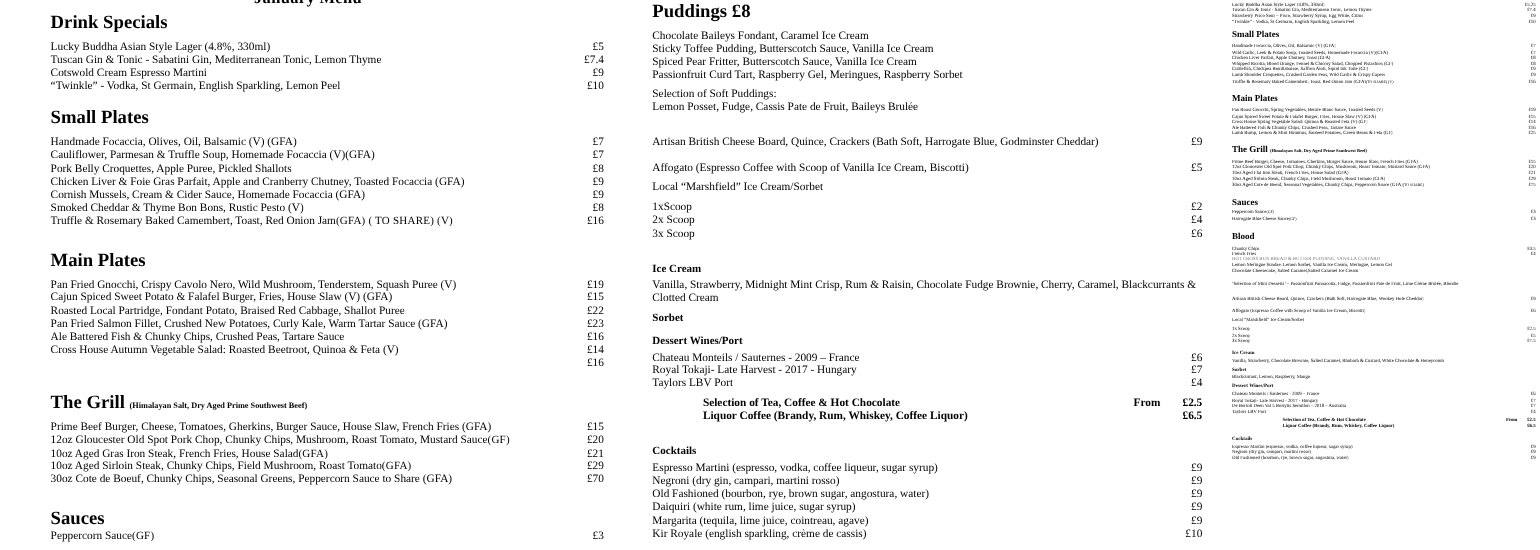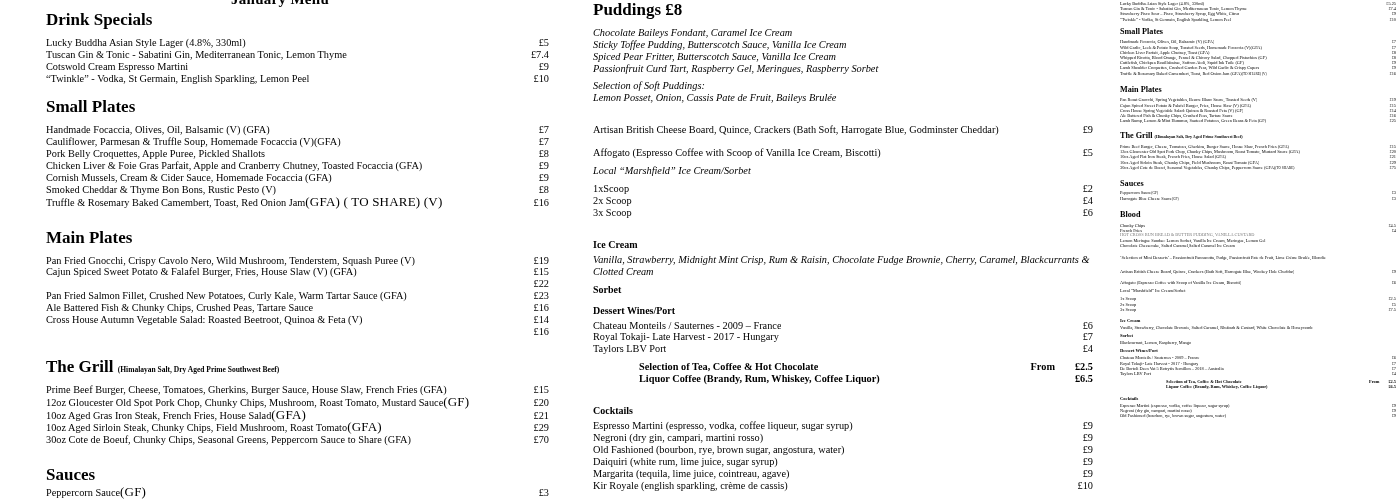--- a/index.html
+++ b/index.html
@@ -27,22 +27,22 @@
   
   .h-sec{font-weight:bold;font-size:17px;margin:0 0 8px 0;line-height:1.05;}
   .h-sec .sub{font-size:7.5px;font-weight:bold;letter-spacing:0;}
   .h-sub{font-weight:bold;font-size:10px;margin:0 0 4px 0;}
 
   .rows{margin:0 0 14px 0;}
   .row{display:flex;align-items:baseline;font-size:10.3px;line-height:11.9px;white-space:nowrap;}
   .row .nm{flex:0 1 auto;overflow:hidden;}
   .row .dots{flex:1 1 auto;}
   .row .pr{flex:0 0 auto;text-align:right;}
-  .row .tag{font-size:13px;letter-spacing:.2px;}
-  .plain{font-size:10.3px;line-height:11.9px;font-style:italic;}
+  .row .tag{font-size:10px;letter-spacing:.2px;}
+  .plain{font-size:10.3px;line-height:11.9px;}
   .plain.wrap{white-space:normal;}
   .gap-s{height:6px;}
   .gap-m{height:11px;}
 
   
   .r-h-sec{font-weight:bold;font-size:8.2px;margin:0 0 3px 0;line-height:1.05;}
   .r-h-sec .sub{font-size:4.1px;font-weight:bold;}
   .r-h-sub{font-weight:bold;font-size:4.6px;margin:0 0 2px 0;}
   .r-rows{margin:0 0 6px 0;}
   .r-row{display:flex;align-items:baseline;font-size:4.35px;line-height:5.2px;white-space:nowrap;}
@@ -143,20 +143,21 @@
             <span class="nm">Pan Fried Gnocchi, Crispy Cavolo Nero, Wild Mushroom, Tenderstem, Squash Puree (V)</span>
             <span class="dots"></span>
             <span class="pr">£19</span>
           </div>
         <div class="row">
             <span class="nm">Cajun Spiced Sweet Potato &amp; Falafel Burger, Fries, House Slaw (V) (GFA)</span>
             <span class="dots"></span>
             <span class="pr">£15</span>
           </div>
         <div class="row">
+            <span class="nm">Roasted Local Partridge, Fondant Potato, Braised Red Cabbage, Shallot Puree</span>
             <span class="dots"></span>
             <span class="pr">£22</span>
           </div>
         <div class="row">
             <span class="nm">Pan Fried Salmon Fillet, Crushed New Potatoes, Curly Kale, Warm Tartar Sauce (GFA)</span>
             <span class="dots"></span>
             <span class="pr">£23</span>
           </div>
         <div class="row">
             <span class="nm">Ale Battered Fish &amp; Chunky Chips, Crushed Peas, Tartare Sauce</span>
@@ -231,21 +232,21 @@
     <div class="inner-m">
 
       <div class="h-sec">Puddings £8</div>
       <div class="rows">
         <div class="plain">Chocolate Baileys Fondant, Caramel Ice Cream</div>
         <div class="plain">Sticky Toffee Pudding, Butterscotch Sauce, Vanilla Ice Cream</div>
         <div class="plain">Spiced Pear Fritter, Butterscotch Sauce, Vanilla Ice Cream</div>
         <div class="plain">Passionfruit Curd Tart, Raspberry Gel, Meringues, Raspberry Sorbet</div>
         <div class="gap-s"></div>
         <div class="plain">Selection of Soft Puddings:</div>
-        <div class="plain">Lemon Posset, Onion, Cassis Pate de Fruit, Baileys Brulée</div>
+        <div class="plain">Lemon Posset, Fudge, Cassis Pate de Fruit, Baileys Brulée</div>
       </div>
 
       <div class="gap-s"></div>
       <div class="row">
           <span class="nm">Artisan British Cheese Board, Quince, Crackers (Bath Soft, Harrogate Blue, Godminster Cheddar)</span>
           <span class="dots"></span>
           <span class="pr">£9</span>
         </div>
 
       <div class="gap-m"></div>

